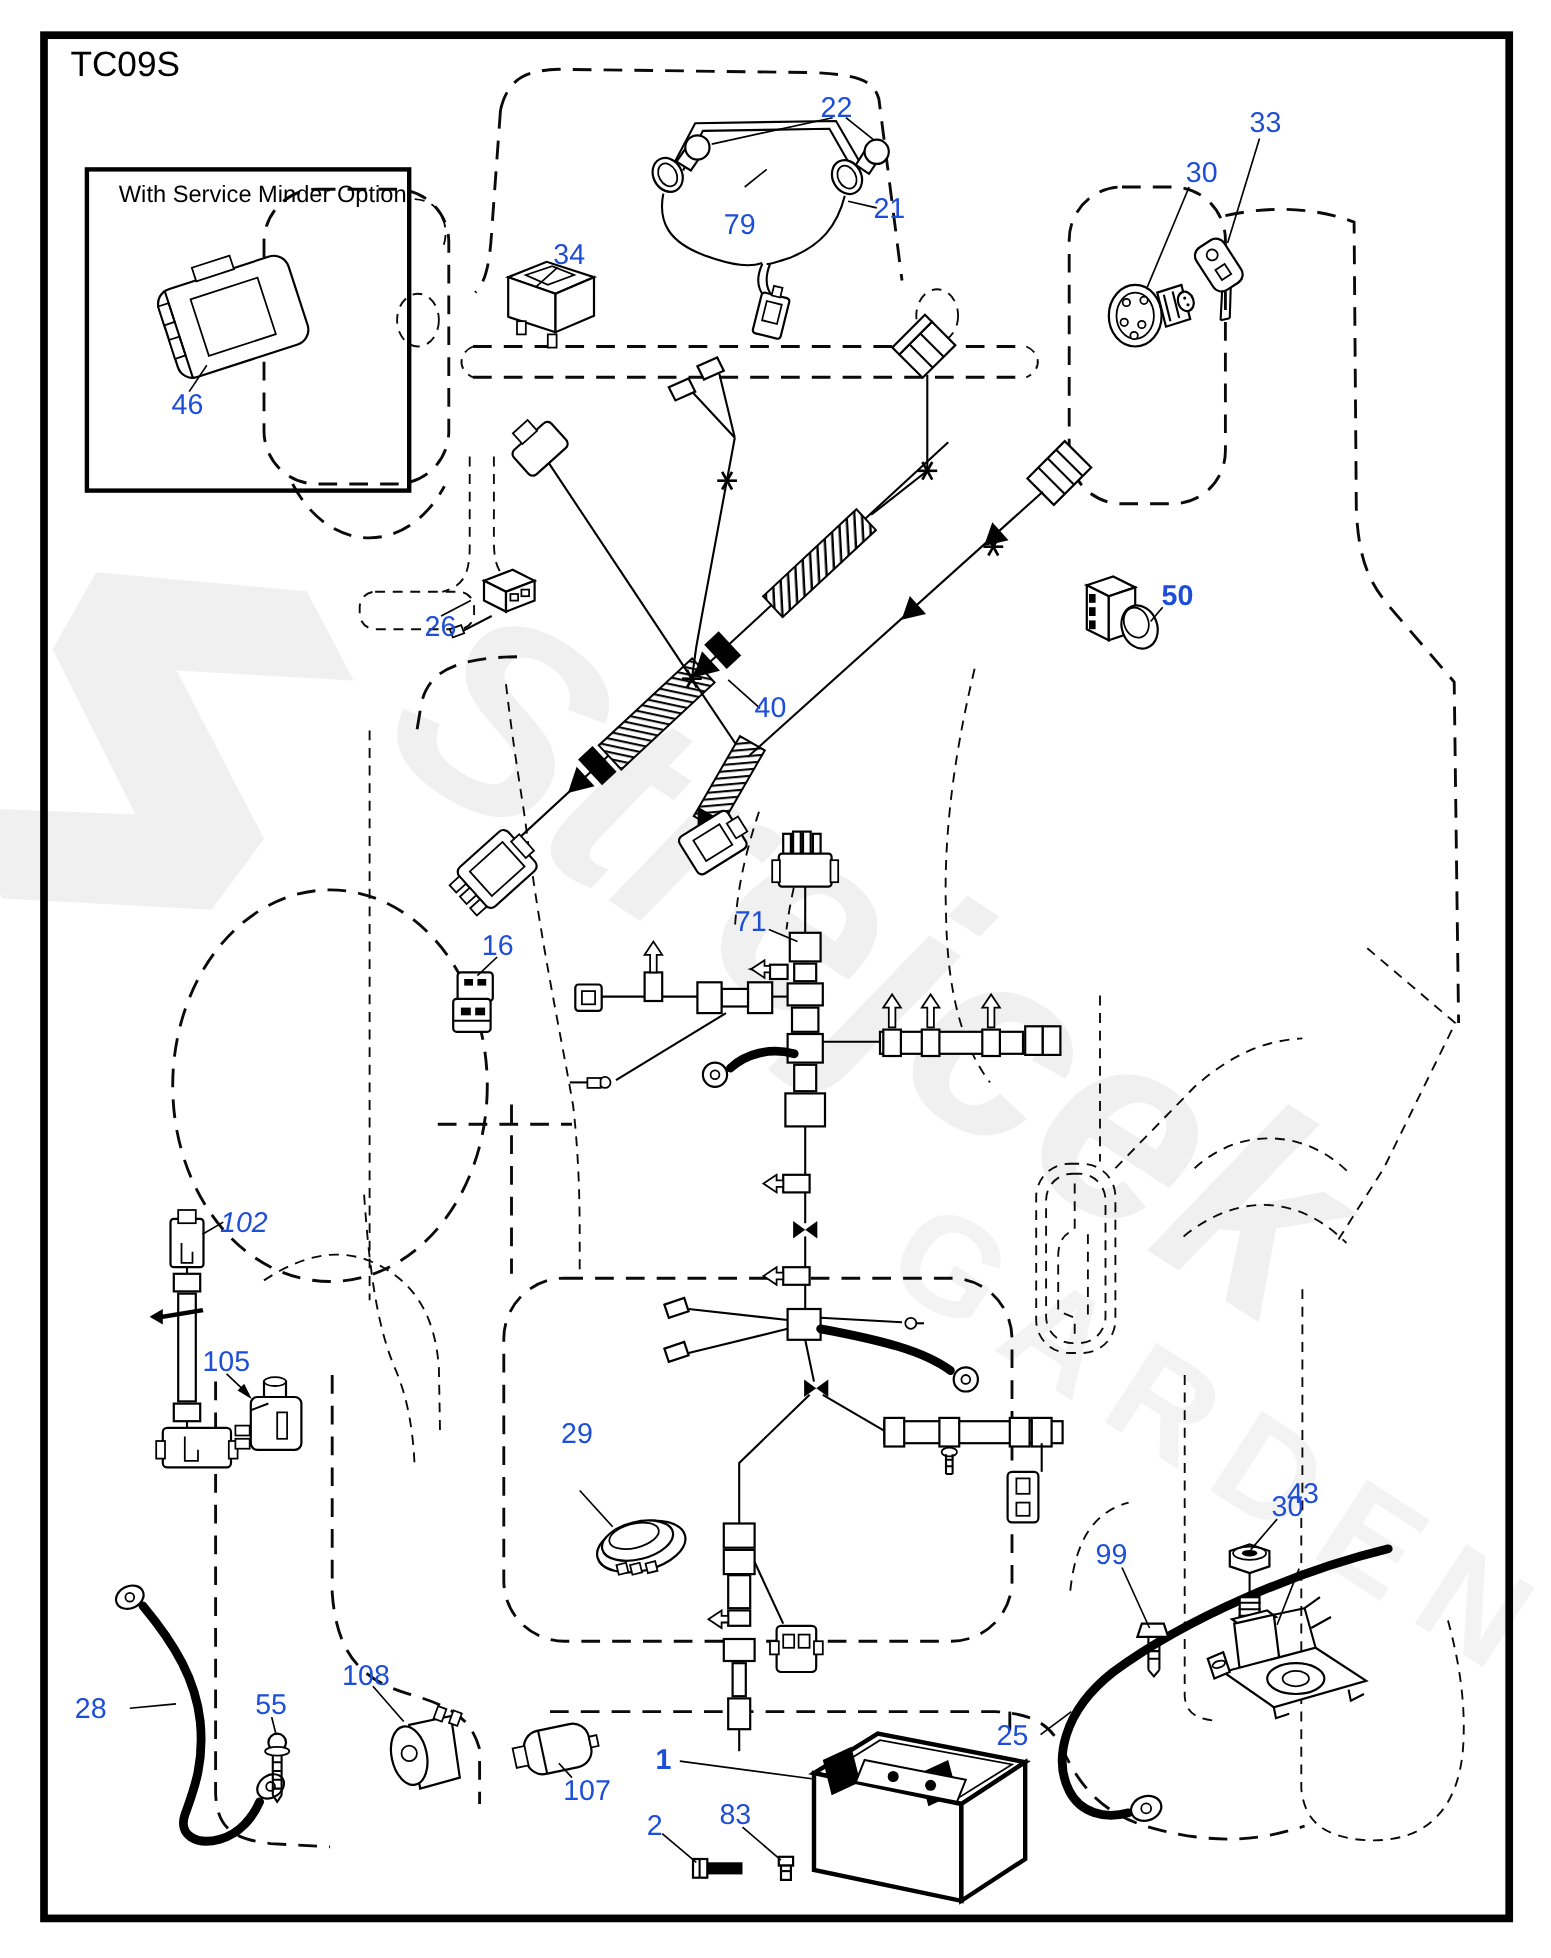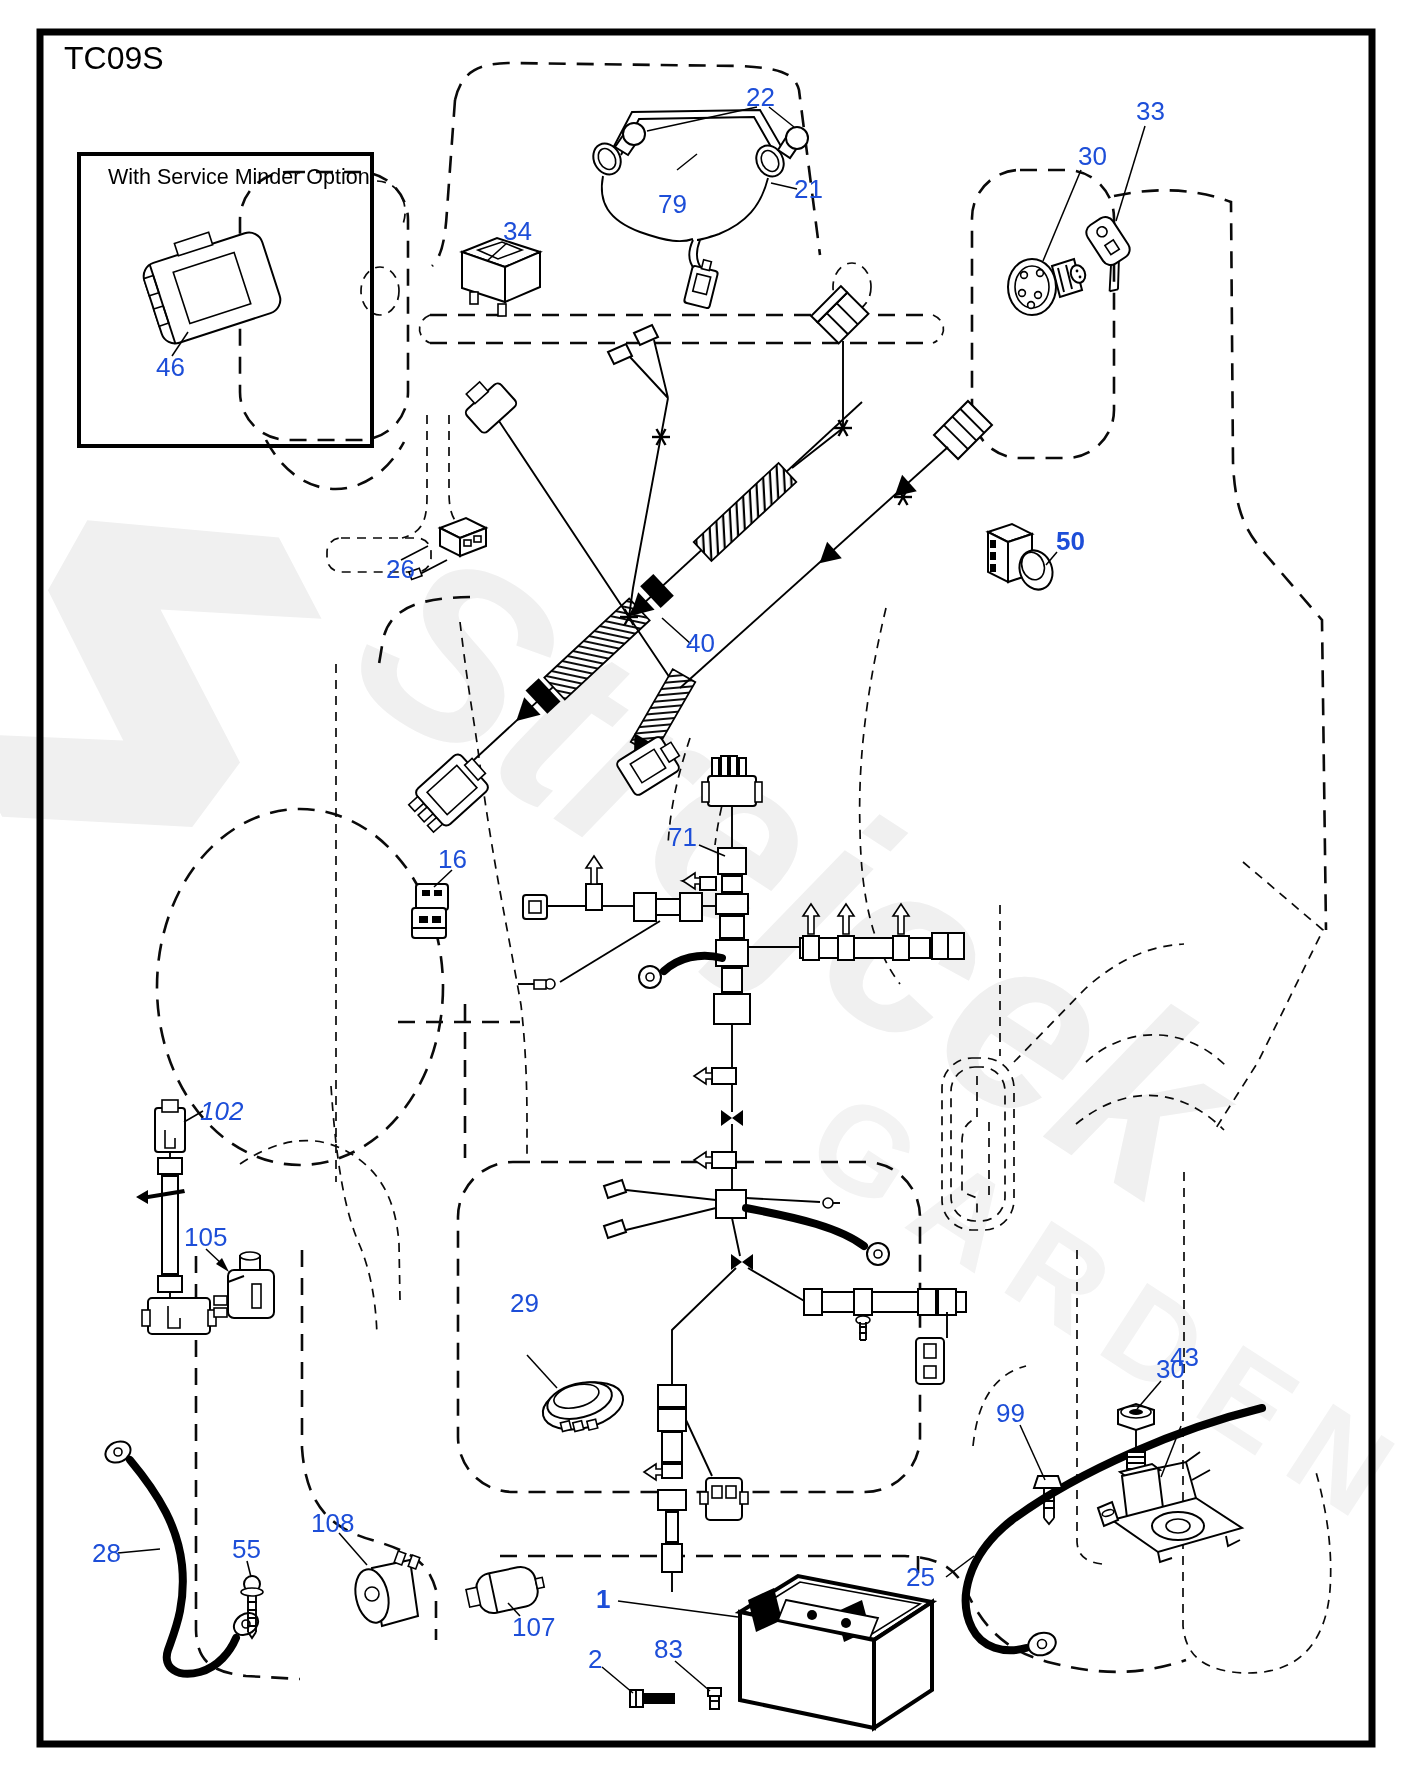--- a/index.html
+++ b/index.html
@@ -579,21 +579,21 @@
 
 <div id="labels">
       <div class="part-label b" style="left: 596px; top: 1586px;">1</div>
       <div class="part-label" style="left: 588px; top: 1646px;">2</div>
       <div class="part-label" style="left: 438px; top: 846px;">16</div>
       <div class="part-label" style="left: 794px; top: 176px;">21</div>
       <div class="part-label" style="left: 746px; top: 84px;">22</div>
       <div class="part-label" style="left: 906px; top: 1564px;">25</div>
       <div class="part-label" style="left: 386px; top: 556px;">26</div>
       <div class="part-label" style="left: 1156px; top: 1356px;">30</div>
-      <div class="part-label" style="left: 92px; top: 1540px;">28</div>
+      <div class="part-label" style="left: 68px; top: 1540px;">28</div>
       <div class="part-label" style="left: 510px; top: 1290px;">29</div>
       <div class="part-label" style="left: 1078px; top: 143px;">30</div>
       <div class="part-label" style="left: 1136px; top: 98px;">33</div>
       <div class="part-label" style="left: 503px; top: 218px;">34</div>
       <div class="part-label" style="left: 686px; top: 630px;">40</div>
       <div class="part-label" style="left: 1170px; top: 1344px;">43</div>
       <div class="part-label" style="left: 156px; top: 354px;">46</div>
       <div class="part-label b" style="left: 1056px; top: 528px;">50</div>
       <div class="part-label" style="left: 232px; top: 1536px;">55</div>
       <div class="part-label" style="left: 668px; top: 824px;">71</div>

